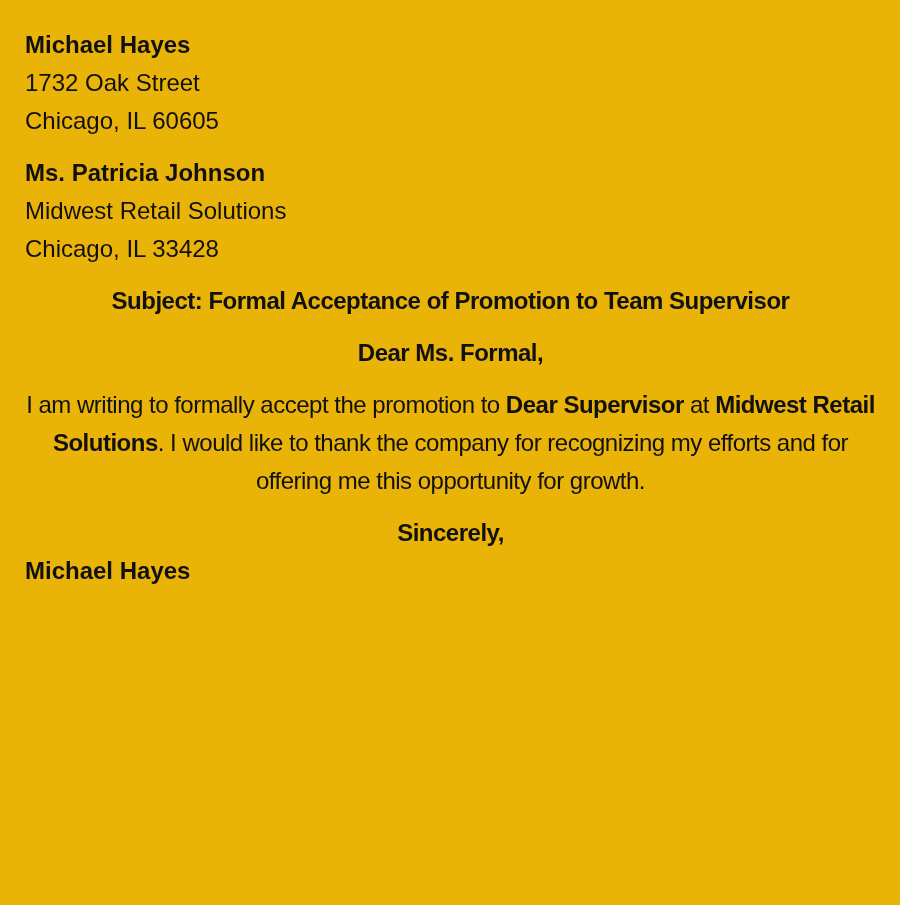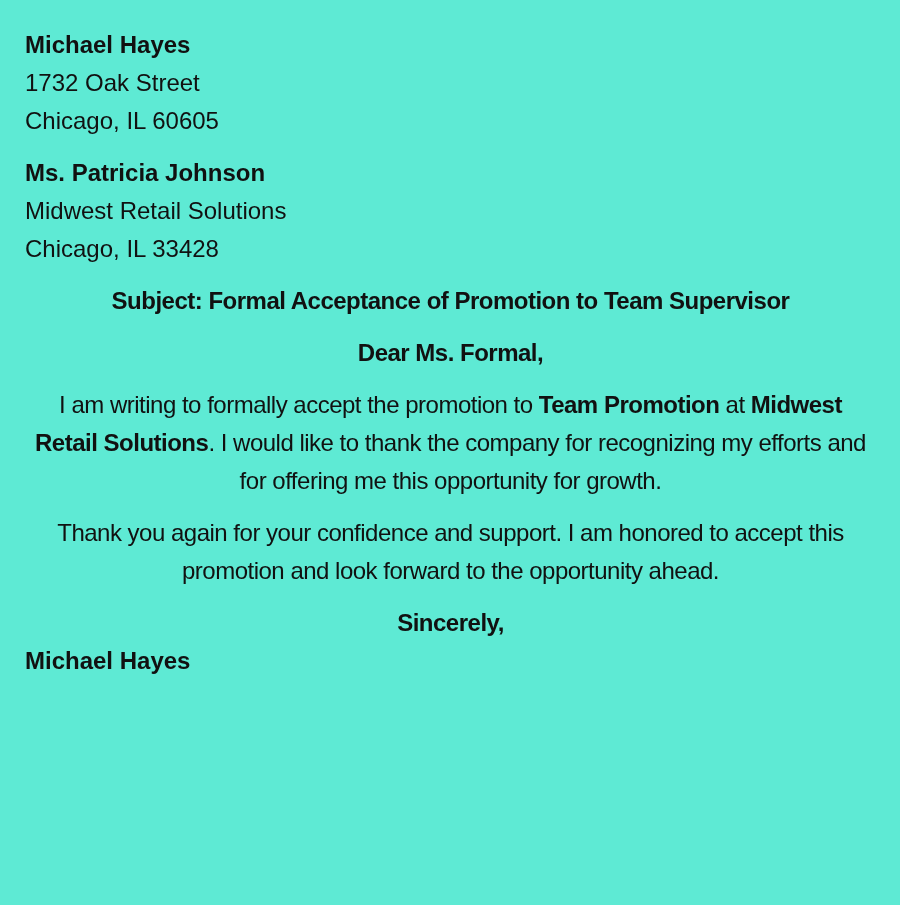--- a/index.html
+++ b/index.html
@@ -10,21 +10,21 @@
     width: 900px;
     height: 905px;
     overflow: hidden;
     font-family: "Liberation Sans", "DejaVu Sans", sans-serif;
     color: #111111;
   }
   .letter {
     width: 900px;
     height: 905px;
     padding: 26px 24px 0 25px;
-    background: #5eead4;
+    background: #eab308;
   }
   .letter p {
     font-size: 24px;
     line-height: 38px;
     white-space: normal;
   }
   .block { margin-bottom: 14px; }
   .bold { font-weight: 700; }
   b { font-weight: 700; }
   
@@ -45,23 +45,22 @@
   <div class="block">
     <p class="bold">Ms. Patricia Johnson</p>
     <p>Midwest Retail Solutions</p>
     <p>Chicago, IL 33428</p>
   </div>
 
   <p class="block bold narrow">Subject: Formal Acceptance of Promotion to Team Supervisor</p>
 
   <p class="block bold narrow">Dear Ms. Formal,</p>
 
-  <p class="block narrow"><span>I am writing to formally accept the promotion to </span><b>Team Promotion</b><span> at </span><b>Midwest Retail Solutions</b><span>. I would like to thank the company for recognizing my efforts and for offering me this opportunity for growth.</span></p>
+  <p class="block narrow"><span>I am writing to formally accept the promotion to </span><b>Dear Supervisor</b><span> at </span><b>Midwest Retail Solutions</b><span>. I would like to thank the company for recognizing my efforts and for offering me this opportunity for growth.</span></p>
 
 
-  <p class="block narrow">Thank you again for your confidence and support. I am honored to accept this promotion and look forward to the opportunity ahead.</p>
 
   <div class="block">
     <p class="bold narrow">Sincerely,</p>
     <p class="bold">Michael Hayes</p>
   </div>
 
 </div>
 
 </body></html>

